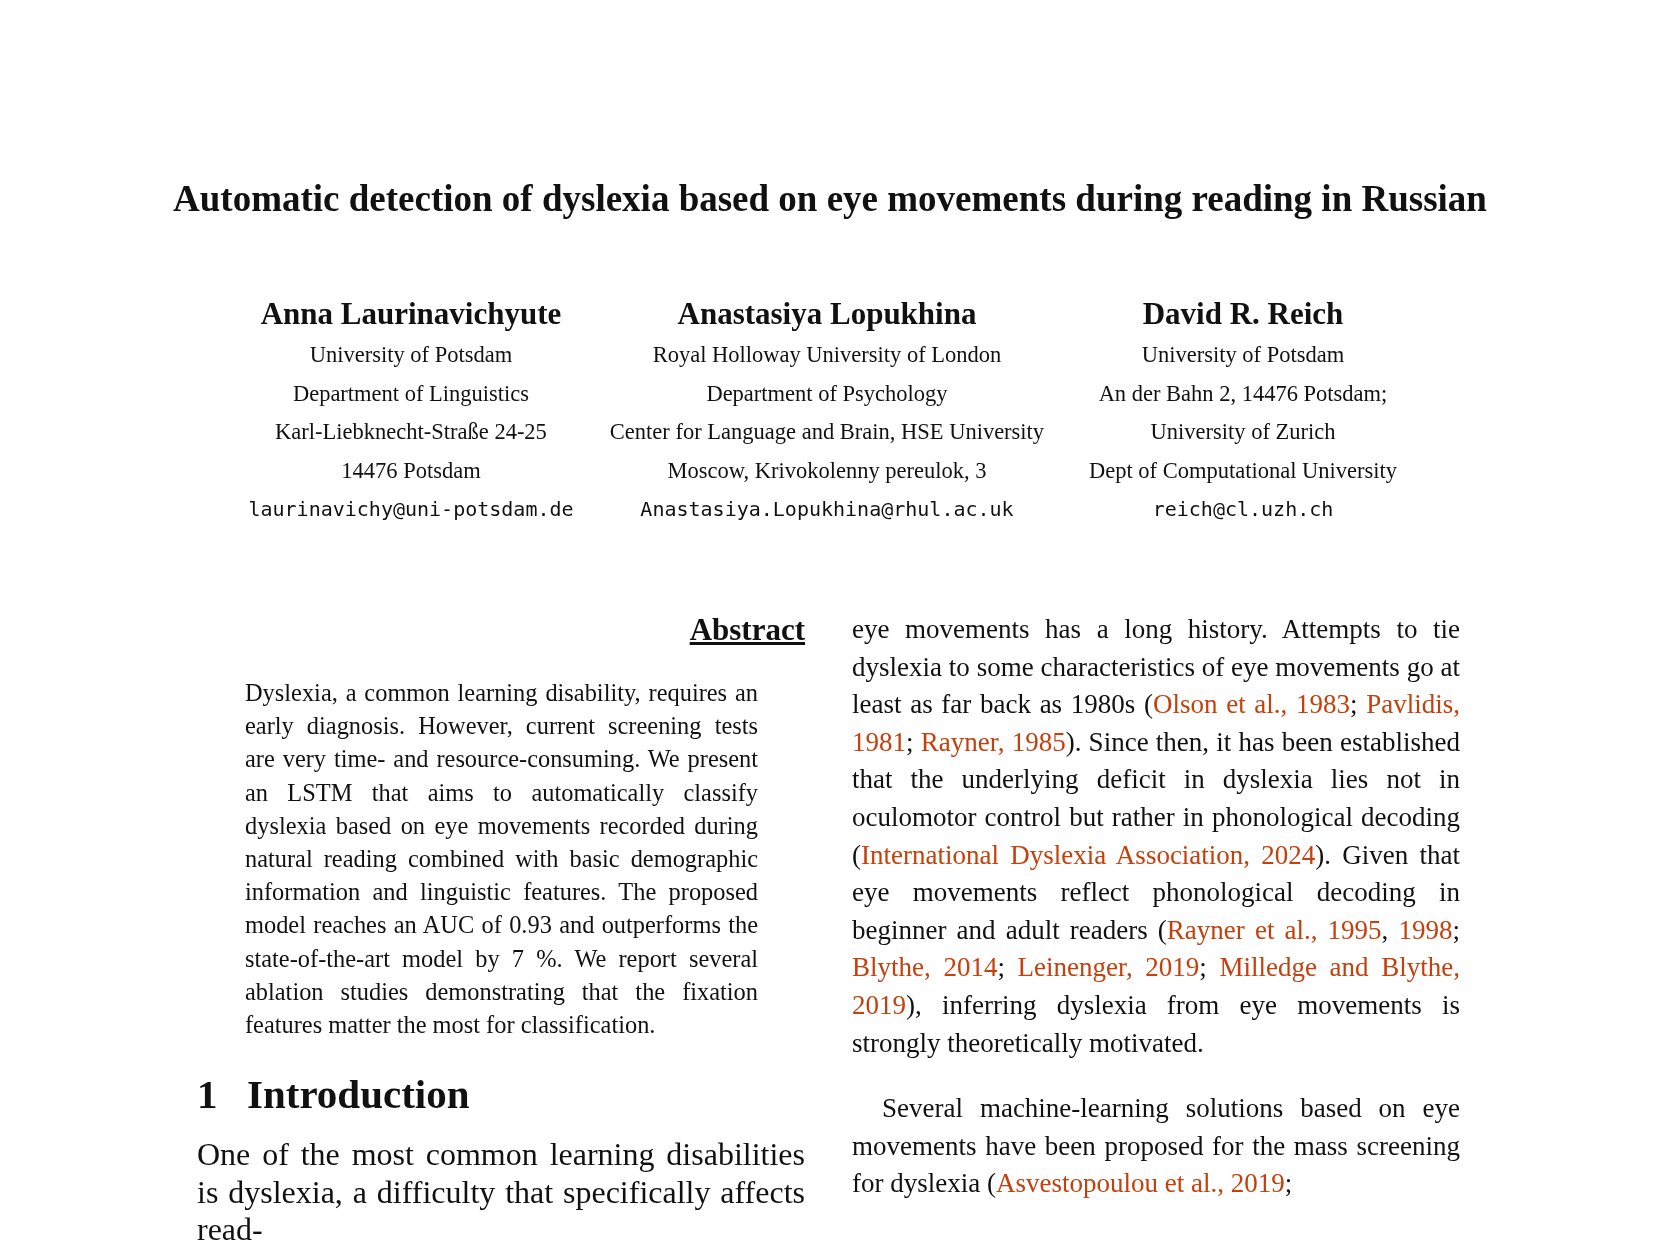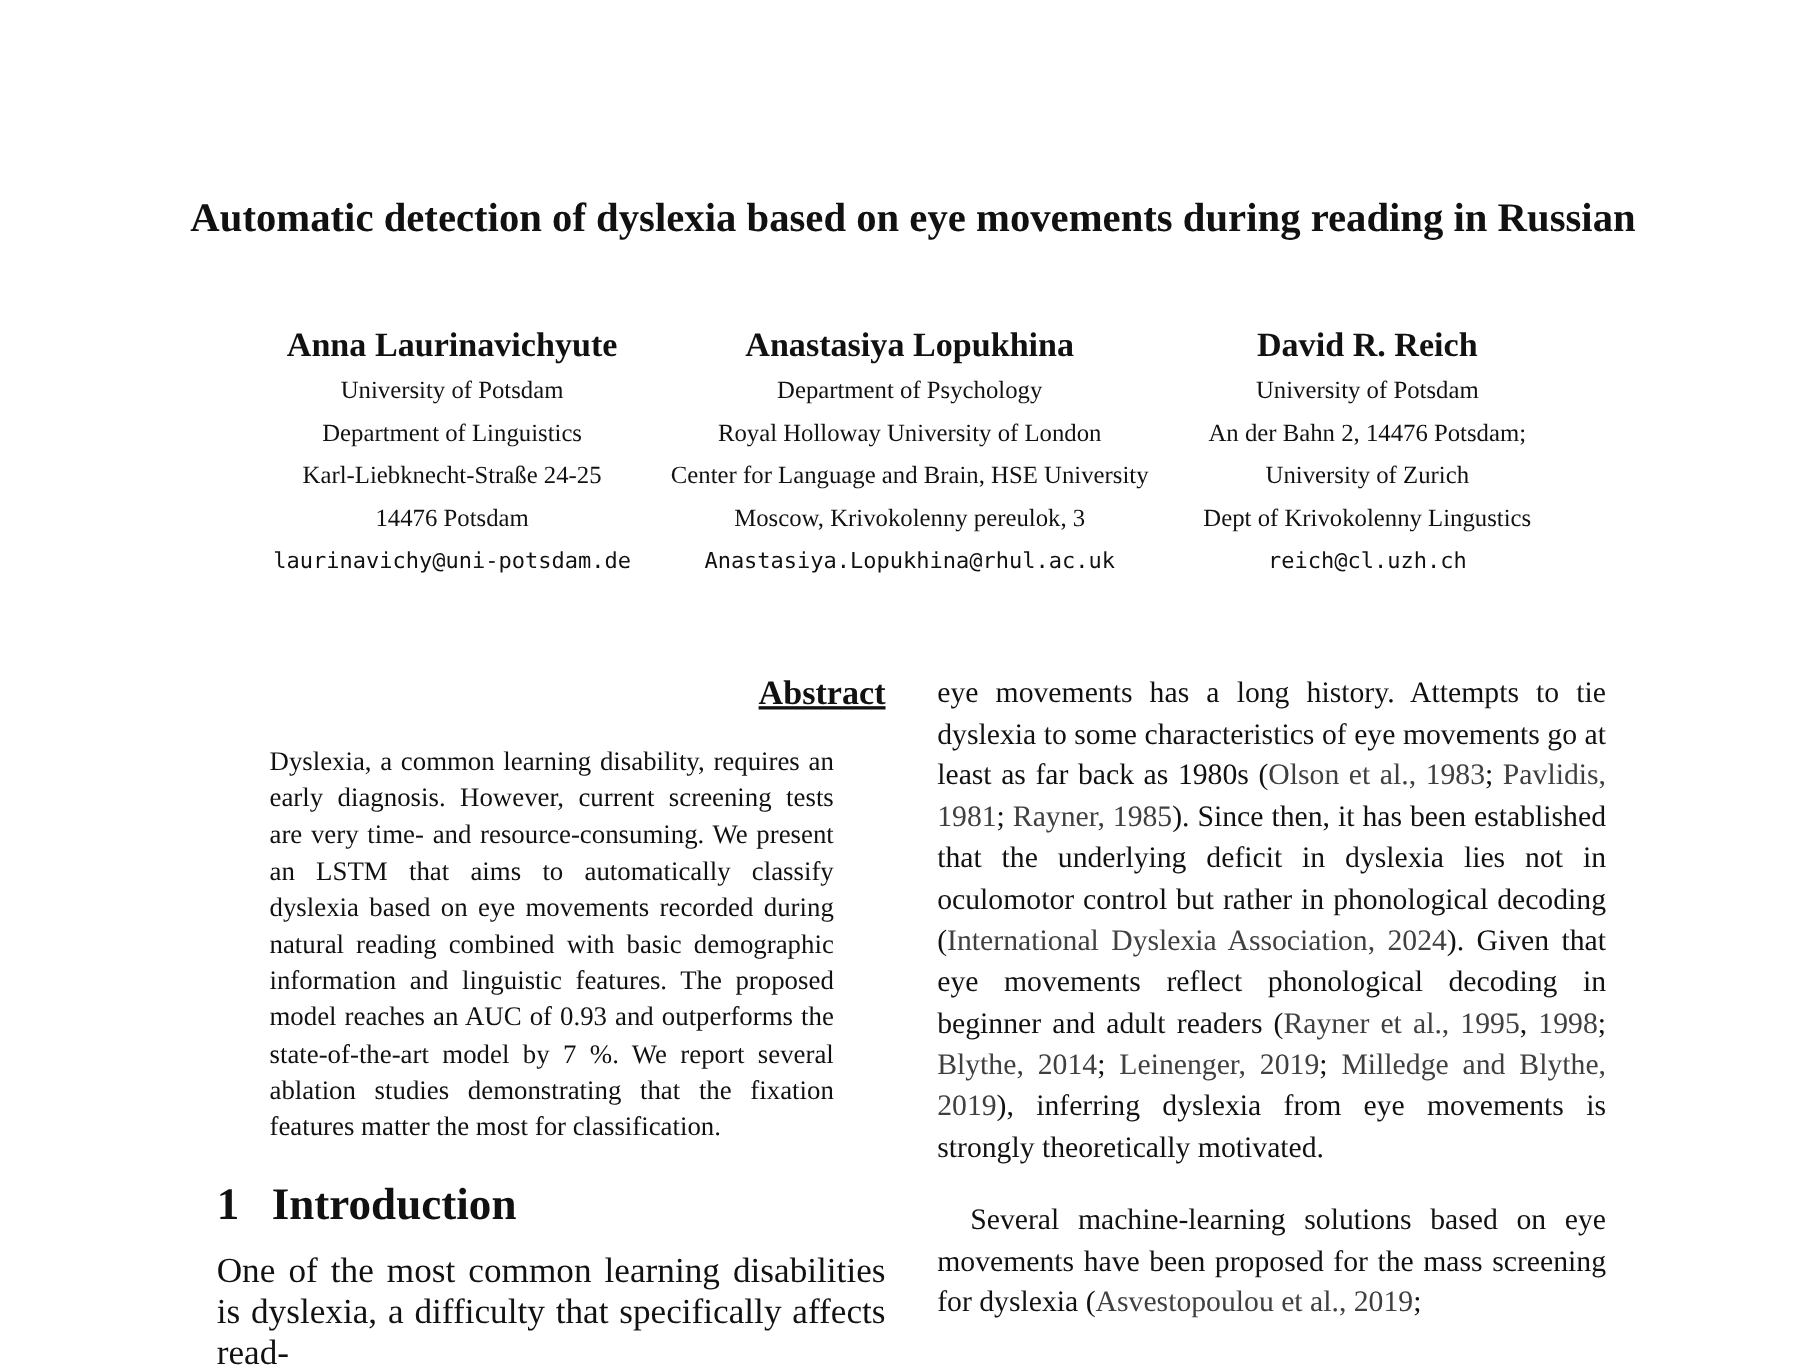--- a/index.html
+++ b/index.html
@@ -19,50 +19,50 @@
   .col-left { position:absolute; left:197px; top:610px; width:608px; }
   .abstract-heading { text-align:right; font-weight:bold; font-size:31px; line-height:40px; margin:0 0 26px 0; padding-left:0;text-decoration:underline; }
   .abstract-body { margin-left:48px; width:513px; font-size:24.4px; line-height:33.2px; text-align:justify; }
   .section-heading { font-weight:bold; font-size:41px; line-height:40px; margin-top:33px; }
   .section-heading .num { display:inline-block; width:50px; }
   .intro-body { font-size:32px; line-height:37.6px; text-align:justify; margin-top:22px; width:608px; }
 
   .col-right { position:absolute; left:852px; top:611px; width:608px; font-size:27px; line-height:37.6px; text-align:justify; }
   .col-right p { margin:0; }
   .col-right p.indent { text-indent:30px; margin-top:28px; }
-  .cite { color:#404040; }
+  .cite { color:#c2410c; }
 </style>
 </head>
 <body>
 
 <div class="title">Automatic detection of dyslexia based on eye movements during reading in Russian</div>
 
 <div class="authors">
   <div class="author a1">
     <div class="name">Anna Laurinavichyute</div>
     <div class="aff">University of Potsdam</div>
     <div class="aff">Department of Linguistics</div>
     <div class="aff">Karl-Liebknecht-Straße 24-25</div>
     <div class="aff">14476 Potsdam</div>
     <div class="email">laurinavichy@uni-potsdam.de</div>
   </div>
   <div class="author a2">
     <div class="name">Anastasiya Lopukhina</div>
+    <div class="aff">Royal Holloway University of London</div>
     <div class="aff">Department of Psychology</div>
-    <div class="aff">Royal Holloway University of London</div>
     <div class="aff">Center for Language and Brain, HSE University</div>
     <div class="aff">Moscow, Krivokolenny pereulok, 3</div>
     <div class="email">Anastasiya.Lopukhina@rhul.ac.uk</div>
   </div>
   <div class="author a3">
     <div class="name">David R. Reich</div>
     <div class="aff">University of Potsdam</div>
     <div class="aff">An der Bahn 2, 14476 Potsdam;</div>
     <div class="aff">University of Zurich</div>
-    <div class="aff">Dept of Krivokolenny Lingustics</div>
+    <div class="aff">Dept of Computational University</div>
     <div class="email">reich@cl.uzh.ch</div>
   </div>
 </div>
 
 <div class="col-left">
   <div class="abstract-heading">Abstract</div>
   <div class="abstract-body">Dyslexia, a common learning disability, requires an early diagnosis. However, current screening tests are very time- and resource-consuming. We present an LSTM that aims to automatically classify dyslexia based on eye movements recorded during natural reading combined with basic demographic information and linguistic features. The proposed model reaches an AUC of 0.93 and outperforms the state-of-the-art model by 7 %. We report several ablation studies demonstrating that the fixation features matter the most for classification.</div>
   <div class="section-heading">
     <span class="num">1</span><span>Introduction</span>
   </div>

